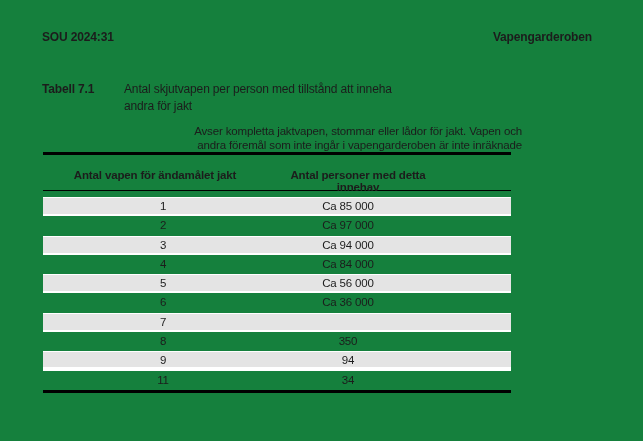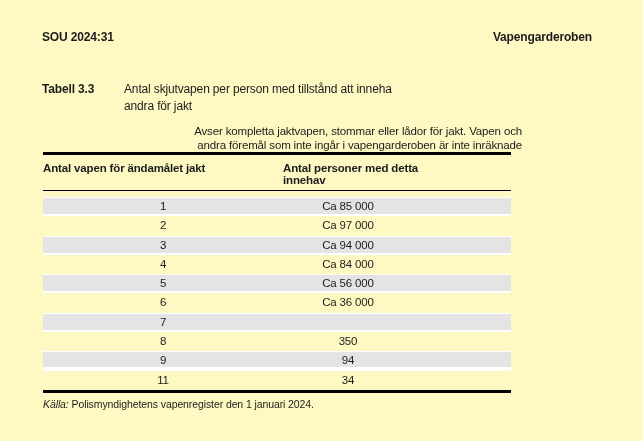--- a/index.html
+++ b/index.html
@@ -1,19 +1,19 @@
 <!DOCTYPE html>
 <html><head>
 <meta charset="utf-8">
 <style>
   html,body{margin:0;padding:0;background:#ffffff;}
   .page{
     position:relative;
     width:643px;height:441px;
-    background:#fef9c3;
+    background:#15803d;
     font-family:"Liberation Sans", sans-serif;
     color:#1c1c1c;
     overflow:hidden;
     letter-spacing:-0.15px;
   }
   
   .page-header{
     position:absolute;top:30px;left:42px;right:51px;
     display:flex;justify-content:space-between;align-items:baseline;
     font-size:12px;font-weight:bold;
@@ -25,21 +25,21 @@
   .caption-title{font-size:12px;font-weight:normal;line-height:17px;}
   .caption-subtitle{margin-left:82px;margin-top:9px;font-size:11.5px;line-height:14px;text-align:right;}
   
   .datatable{
     position:absolute;left:43px;top:152px;width:468px;
     font-size:11.5px;
   }
   .rule-thick{height:3px;background:#000000;}
   .rule-thin{height:1px;background:#000000;}
   .thead{display:flex;height:35px;font-weight:bold;}
-  .th{box-sizing:border-box;padding-top:7px;text-align:left;}
+  .th{box-sizing:border-box;padding-top:14px;text-align:center;}
   .th.c1{width:240px;padding-right:16px;}
   .th.c2{flex:1;padding-right:78px;}
   .tbody{padding-top:6px;}
   .trow{display:flex;height:19.3px;line-height:19.3px;}
   .trow.striped{
     background:linear-gradient(to bottom,#ffffff 1px,#e4e4e4 1px,#e4e4e4 16.5px,#ffffff 16.5px);
   }
   .td{box-sizing:border-box;}
   .td.c1{width:240px;text-align:center;}
   .td.c2{flex:1;text-align:center;padding-right:98px;}
@@ -52,21 +52,21 @@
 
 <div class="page">
 
   <div class="page-header">
     <span>SOU 2024:31</span>
     <span>Vapengarderoben</span>
   </div>
 
   <div class="caption-block">
     <div class="caption-row">
-      <div class="caption-label">Tabell 3.3</div>
+      <div class="caption-label">Tabell 7.1</div>
       <div class="caption-title">
         <div>Antal skjutvapen per person med tillstånd att inneha</div>
         <div>andra för jakt</div>
       </div>
     </div>
     <div class="caption-subtitle">
       <div>Avser kompletta jaktvapen, stommar eller lådor för jakt. Vapen och</div>
       <div>andra föremål som inte ingår i vapengarderoben är inte inräknade</div>
     </div>
   </div>
@@ -115,18 +115,14 @@
           <div class="td c2">94</div>
         </div>
         <div class="trow">
           <div class="td c1">11</div>
           <div class="td c2">34</div>
         </div>
       </div>
     <div class="rule-thick"></div>
   </div>
 
-  <div class="source-line">
-    <span class="source-label">Källa:</span>
-    <span> <span>Polismyndighetens vapenregister den 1 januari 2024.</span></span>
-  </div>
 
 </div>
 
 </body></html>

